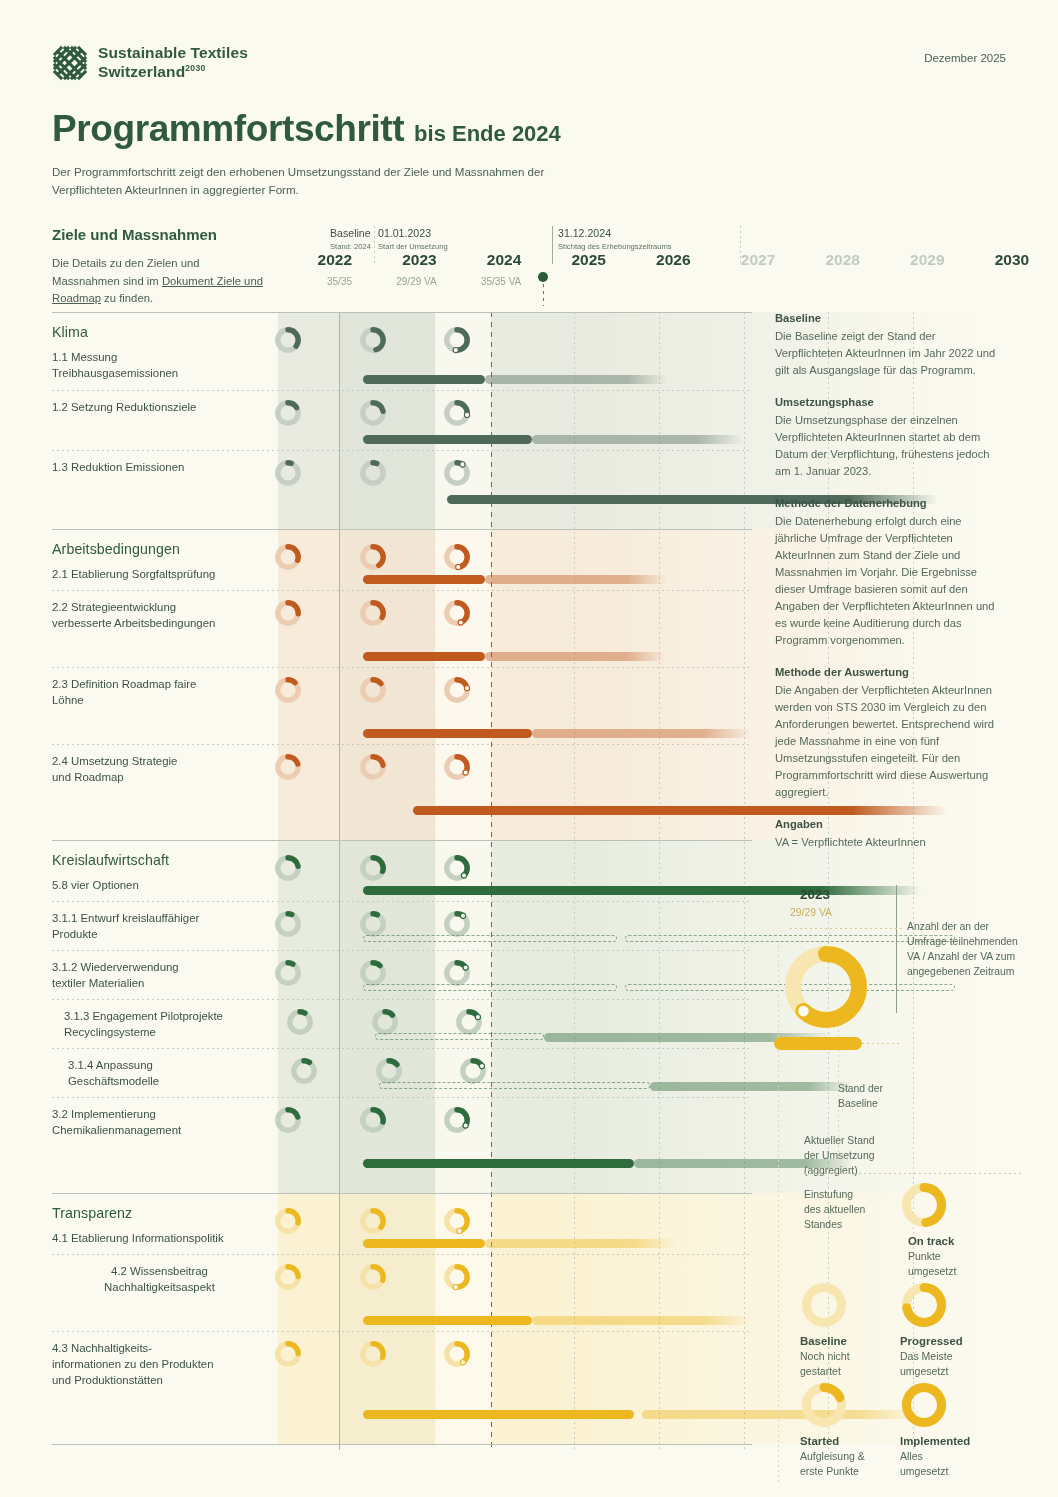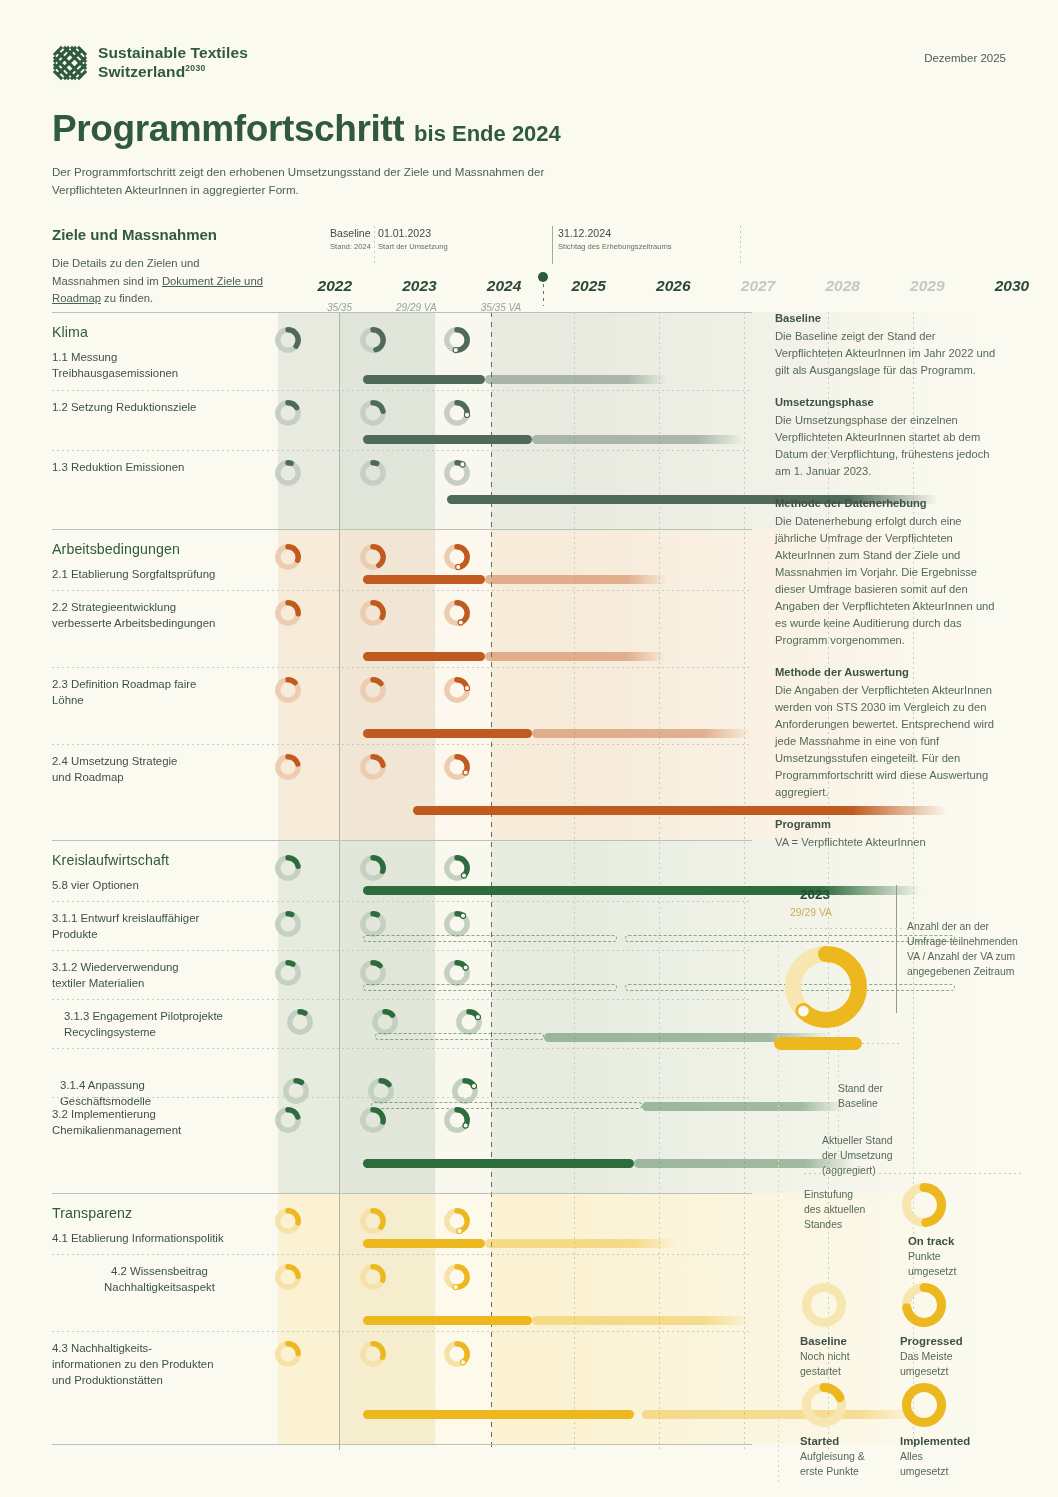--- a/index.html
+++ b/index.html
@@ -26,21 +26,21 @@
 
   
   .grid-head{position:absolute;left:52px;top:226px;width:954px;height:78px;}
   .gh-title{font-size:15px;font-weight:bold;color:#2f5a3d;margin:0 0 12px 0;}
   .gh-desc{font-size:11.3px;line-height:1.55;color:#4c6152;width:215px;}
   .gh-desc a{color:#4c6152;text-decoration:underline;}
 
   .tl{position:absolute;left:278px;top:0;width:728px;height:80px;}
   .tl-note{position:absolute;font-size:7.6px;line-height:1.35;color:#5d7263;}
   .tl-note .big{font-size:10.6px;color:#3d5245;display:block;margin-bottom:2px;}
-  .yearrow{position:absolute;top:52px;left:0;width:100%;height:38px;font-style:italic;}
+  .yearrow{position:absolute;top:26px;left:0;width:100%;height:38px;}
   .ycell{position:absolute;top:0;text-align:right;}
   .ycell .yr{font-size:15.5px;font-weight:bold;color:#2a4a36;line-height:1;}
   .ycell .yr.dim{color:#c2cbc0;}
   .ycell .va{font-size:10px;color:#97a697;margin-top:9px;line-height:1;}
 
   
   .body{position:absolute;left:52px;top:312px;width:954px;height:1140px;}
   .colarea{position:absolute;left:226px;top:0;width:728px;height:1140px;overflow:hidden;}
   .vline{position:absolute;top:0;bottom:0;width:1px;}
 
@@ -376,21 +376,21 @@
             </svg></div>
           <div class="donut" style="left: 390.302px; top: 1px;"><svg viewBox="0 0 30 30" width="30" height="30">
               <circle cx="15" cy="15" r="10.2" fill="none" stroke="#c4d1c2" stroke-width="5.4"></circle>
               <circle cx="15" cy="15" r="10.2" fill="none" stroke="#2e6b3d" stroke-width="5.4" stroke-linecap="round" stroke-dasharray="10.895043322649402 64.08849013323177" transform="rotate(-90 15 15)"></circle>
               <circle cx="23.94" cy="10.09" r="2.6" fill="#fbfaf0" stroke="#2e6b3d" stroke-width="1.1"></circle>
             </svg></div>
           <div class="bar dash" style="left: 310.651px; width: 169.302px; top: 27px; border-color: rgb(46, 107, 61); opacity: 0.55;"></div>
           <div class="bar" style="left: 479.953px; width: 287.814px; top: 27px; background: linear-gradient(to right, rgb(46, 107, 61) 0%, rgb(46, 107, 61) 78%, rgba(255, 255, 255, 0) 100%); opacity: 0.42;"></div>
         </div>
         <div class="hr-dot" style="top: 736px;"></div>
-        <div class="row" style="position: absolute; left: 8px; top: 743px; width: 954px; height: 49px; margin-top: 20px;">
+        <div class="row" style="position: absolute; left: 16px; top: 743px; width: 954px; height: 49px;">
           <div class="rlabel" style="top: 2px;"><span>3.1.4 Anpassung<br>Geschäftsmodelle</span></div>
           <div class="donut" style="left: 221px; top: 1px;"><svg viewBox="0 0 30 30" width="30" height="30">
               <circle cx="15" cy="15" r="10.2" fill="none" stroke="#c4d1c2" stroke-width="5.4"></circle>
               <circle cx="15" cy="15" r="10.2" fill="none" stroke="#2e6b3d" stroke-width="5.4" stroke-linecap="round" stroke-dasharray="5.767964111990859 64.08849013323177" transform="rotate(-90 15 15)"></circle>
             </svg></div>
           <div class="donut" style="left: 305.651px; top: 1px;"><svg viewBox="0 0 30 30" width="30" height="30">
               <circle cx="15" cy="15" r="10.2" fill="none" stroke="#c4d1c2" stroke-width="5.4"></circle>
               <circle cx="15" cy="15" r="10.2" fill="none" stroke="#2e6b3d" stroke-width="5.4" stroke-linecap="round" stroke-dasharray="8.972388618652449 64.08849013323177" transform="rotate(-90 15 15)"></circle>
             </svg></div>
           <div class="donut" style="left: 390.302px; top: 1px;"><svg viewBox="0 0 30 30" width="30" height="30">
@@ -483,41 +483,41 @@
 
   <div class="side" id="side">
       <h3>Baseline</h3>
       <p>Die Baseline zeigt der Stand der Verpflichteten AkteurInnen im Jahr 2022 und gilt als Ausgangslage für das Programm.</p>
       <h3>Umsetzungsphase</h3>
       <p>Die Umsetzungsphase der einzelnen Verpflichteten AkteurInnen startet ab dem Datum der Verpflichtung, frühestens jedoch am 1. Januar 2023.</p>
       <h3>Methode der Datenerhebung</h3>
       <p>Die Datenerhebung erfolgt durch eine jährliche Umfrage der Verpflichteten AkteurInnen zum Stand der Ziele und Massnahmen im Vorjahr. Die Ergebnisse dieser Umfrage basieren somit auf den Angaben der Verpflichteten AkteurInnen und es wurde keine Auditierung durch das Programm vorgenommen.</p>
       <h3>Methode der Auswertung</h3>
       <p>Die Angaben der Verpflichteten AkteurInnen werden von STS 2030 im Vergleich zu den Anforderungen bewertet. Entsprechend wird jede Massnahme in eine von fünf Umsetzungsstufen eingeteilt. Für den Programmfortschritt wird diese Auswertung aggregiert.</p>
-      <h3>Programm</h3>
+      <h3>Angaben</h3>
       <p>VA = Verpflichtete AkteurInnen</p>
     </div>
 
   <div class="legend" id="legend">
       <div style="position: absolute; left: 40px; top: 2px; font-size: 13.5px; font-weight: bold; color: rgb(42, 74, 54);">2023</div>
       <div style="position: absolute; left: 30px; top: 22px; font-size: 10.4px; color: rgb(201, 176, 90);">29/29 VA</div>
       <div style="position: absolute; left: 136px; top: 0px; width: 1px; height: 128px; background: rgb(142, 157, 138);"></div>
       <div style="position: absolute; left: 18px; top: 60px; width: 1px; height: 540px; background-image: linear-gradient(rgb(221, 214, 187) 0px, rgb(221, 214, 187) 2px, transparent 2px, transparent 5px); background-size: 1px 5px;"></div>
       <div style="position: absolute; left: 78px; top: 140px; width: 1px; height: 150px; background-image: linear-gradient(rgb(221, 214, 187) 0px, rgb(221, 214, 187) 2px, transparent 2px, transparent 5px); background-size: 1px 5px;"></div>
       <div style="position: absolute; left: 30px; top: 43px; width: 112px; height: 1px; background-image: linear-gradient(to right, rgb(216, 201, 143) 0px, rgb(216, 201, 143) 2px, transparent 2px, transparent 5px); background-size: 5px 1px;"></div>
       <div style="position: absolute; left: 147px; top: 34px; width: 118px; font-size: 10.4px; line-height: 1.45; color: rgb(85, 105, 90);">Anzahl der an der Umfrage teilnehmenden VA / Anzahl der VA zum angegebenen Zeitraum</div>
       <div style="position: absolute; left: 22px; top: 58px; width: 88px; height: 88px;"><svg viewBox="0 0 88 88" width="88" height="88">
           <circle cx="44" cy="44" r="33" fill="none" stroke="#f8e6b0" stroke-width="16"></circle>
           <circle cx="44" cy="44" r="33" fill="none" stroke="#edb81f" stroke-width="16" stroke-linecap="round" stroke-dasharray="128.55397138489434 207.34511513692635" transform="rotate(-90 44 44)"></circle>
           <circle cx="21.4" cy="68.1" r="6.5" fill="#fbfaf0" stroke="#edb81f" stroke-width="2.4"></circle>
         </svg></div>
       <div style="position: absolute; left: 14px; top: 152px; width: 88px; height: 13px; border-radius: 7px; background: rgb(237, 184, 31);"></div>
       <div style="position: absolute; left: 102px; top: 158px; width: 40px; height: 1px; background-image: linear-gradient(to right, rgb(216, 201, 143) 0px, rgb(216, 201, 143) 2px, transparent 2px, transparent 5px); background-size: 5px 1px;"></div>
       <div style="position: absolute; left: 78px; top: 196px; width: 70px; font-size: 10.4px; line-height: 1.45; color: rgb(85, 105, 90);">Stand der<br>Baseline</div>
-      <div style="position: absolute; left: 44px; top: 248px; width: 92px; font-size: 10.4px; line-height: 1.45; color: rgb(85, 105, 90); margin-left: 18px;">Aktueller Stand<br>der Umsetzung<br>(aggregiert)</div>
+      <div style="position: absolute; left: 44px; top: 248px; width: 92px; font-size: 10.4px; line-height: 1.45; color: rgb(85, 105, 90);">Aktueller Stand<br>der Umsetzung<br>(aggregiert)</div>
       <div style="position: absolute; left: 44px; top: 288px; width: 220px; height: 1px; background-image: linear-gradient(to right, rgb(204, 198, 172) 0px, rgb(204, 198, 172) 2px, transparent 2px, transparent 5px); background-size: 5px 1px;"></div>
       <div style="position: absolute; left: 44px; top: 302px; width: 80px; font-size: 10.4px; line-height: 1.45; color: rgb(85, 105, 90);">Einstufung<br>des aktuellen<br>Standes</div>
       <div style="position: absolute; left: 140px; top: 296px; width: 48px; height: 48px;"><svg viewBox="0 0 48 48" width="48" height="48">
           <circle cx="24" cy="24" r="17.5" fill="none" stroke="#f8e6b0" stroke-width="9"></circle>
           <circle cx="24" cy="24" r="17.5" fill="none" stroke="#edb81f" stroke-width="9" stroke-linecap="round" stroke-dasharray="52.77875658030852 109.95574287564276" transform="rotate(-90 24 24)"></circle>
         </svg></div>
       <div style="position: absolute; left: 148px; top: 348px; width: 104px; font-size: 10.5px; line-height: 1.42;"><b style="display:block;font-size:11.4px;color:#3d5245;">On track</b><span style="color:#55695a;">Punkte<br>umgesetzt</span></div>
       <div style="position: absolute; left: 40px; top: 396px; width: 48px; height: 48px;"><svg viewBox="0 0 48 48" width="48" height="48">
           <circle cx="24" cy="24" r="17.5" fill="none" stroke="#f8e6b0" stroke-width="9"></circle>
         </svg></div>

